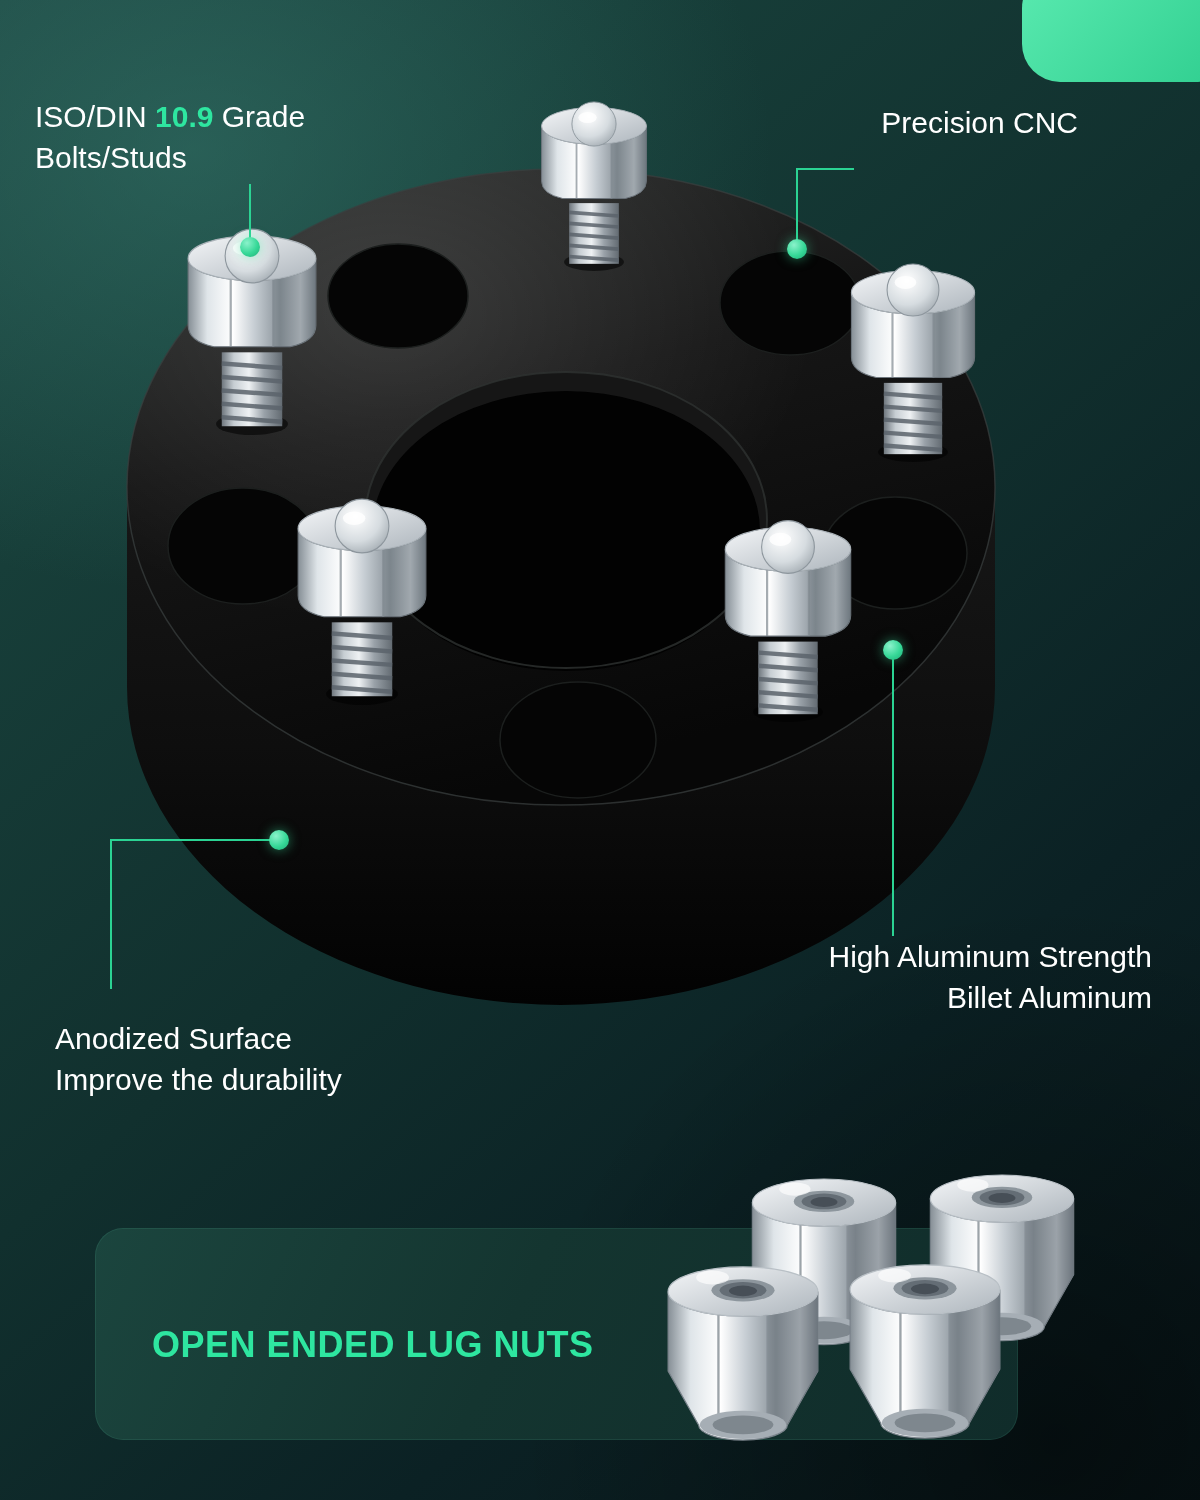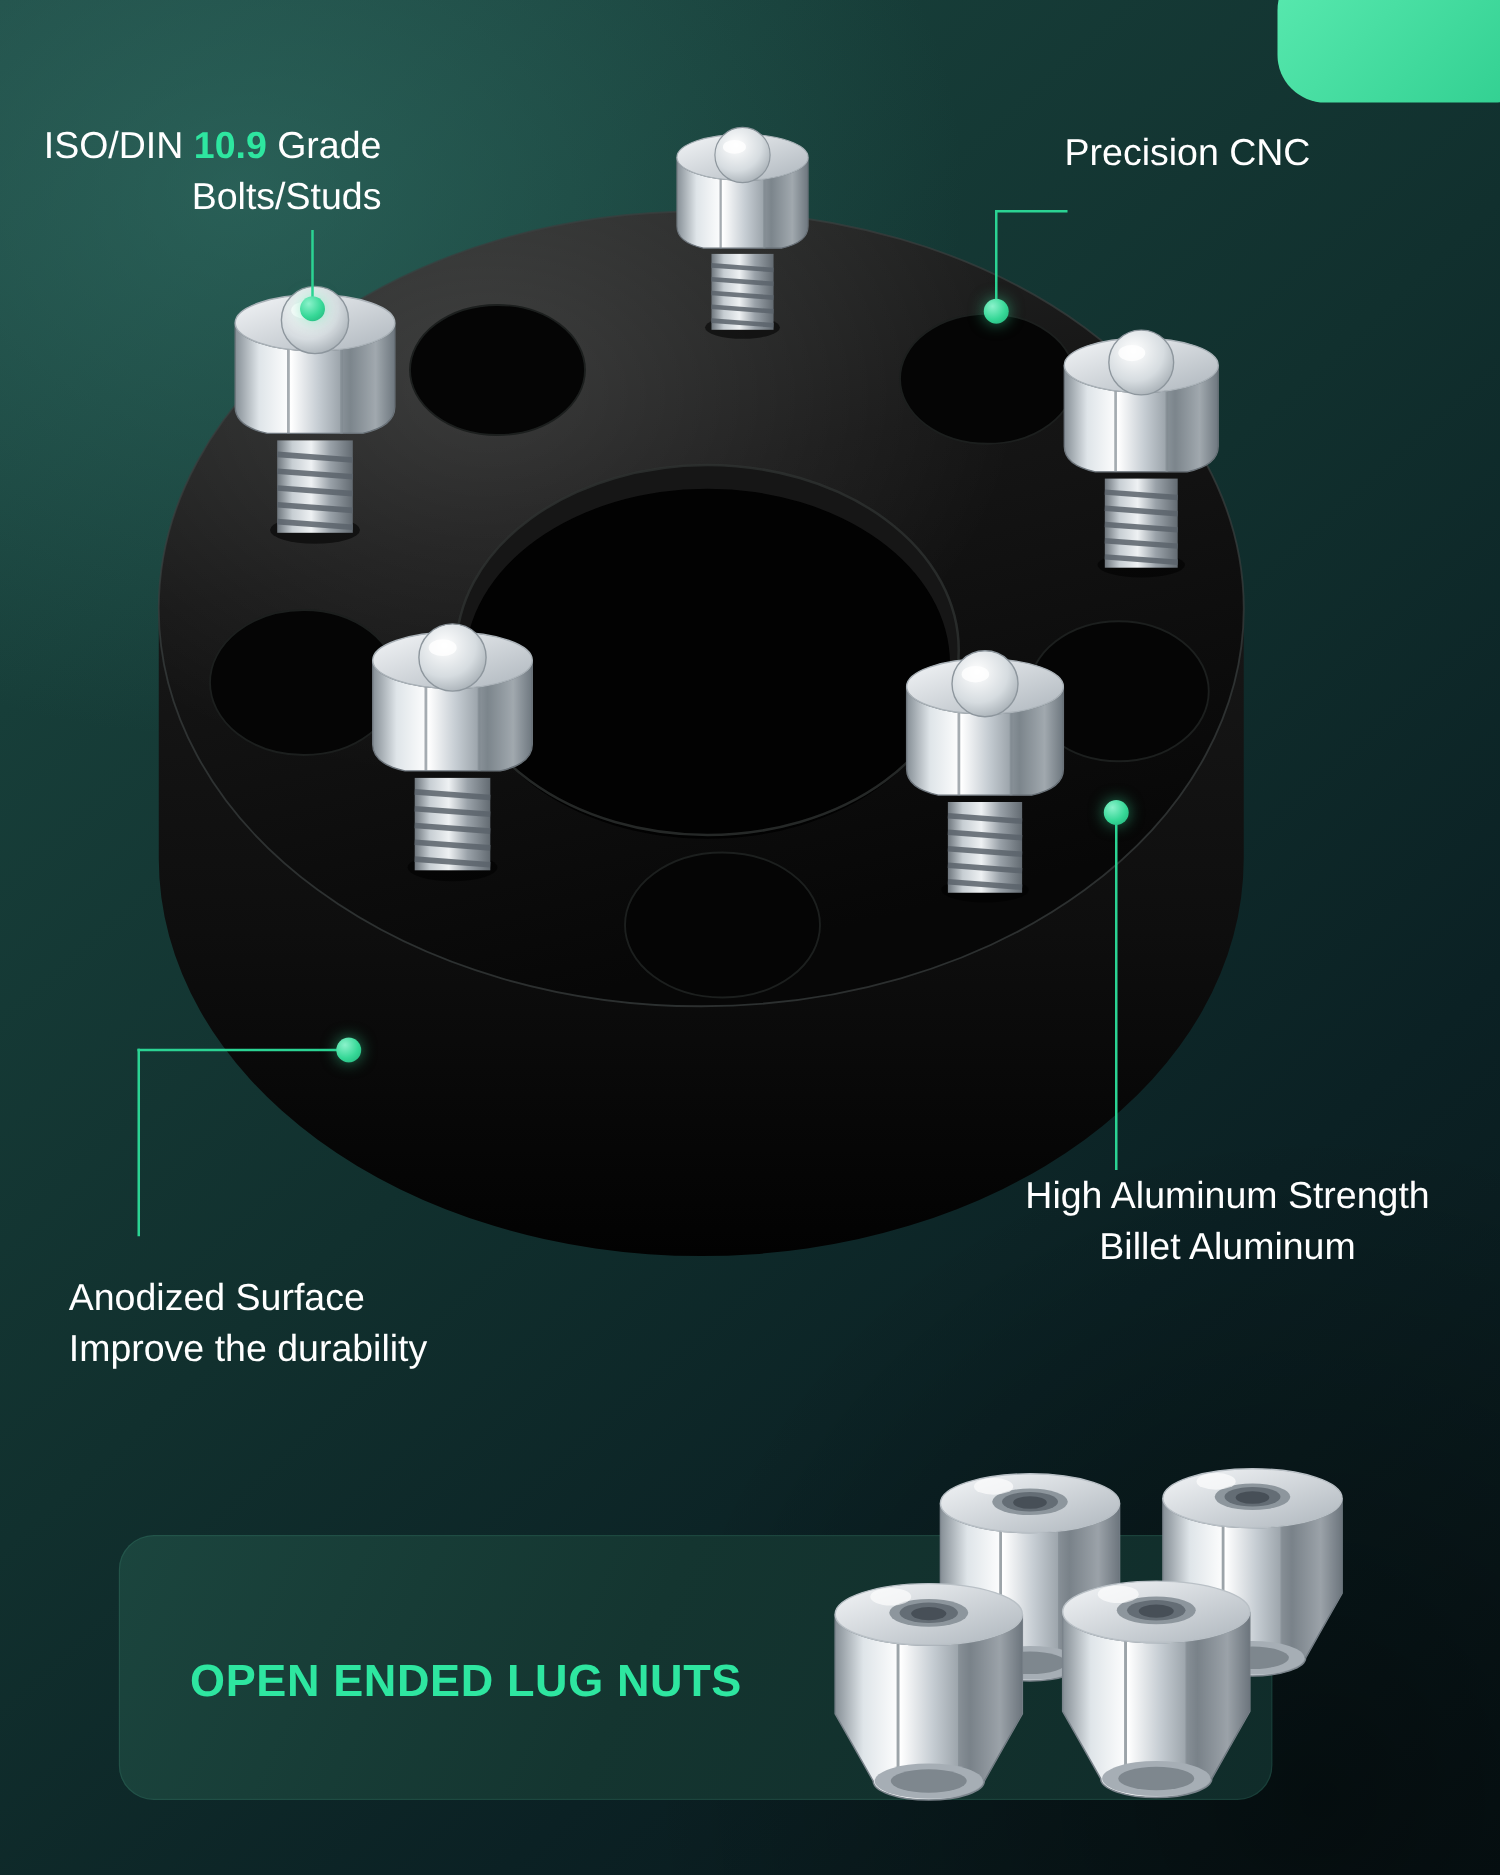--- a/index.html
+++ b/index.html
@@ -12,21 +12,21 @@
       radial-gradient(900px 900px at 88% 96%, rgba(0,0,0,0.45), rgba(0,0,0,0) 60%),
       linear-gradient(138deg, #1e4843 0%, #173e39 22%, #11302e 48%, #0b2124 72%, #081518 100%);
   }
   .corner-accent {
     position:absolute; top:-30px; right:-34px; width:212px; height:112px;
     border-radius:38px;
     background:linear-gradient(135deg,#5aeab0,#2fce8f);
   }
   .callout { position:absolute; color:#ffffff; font-size:30px; line-height:41px; z-index:5; }
   .callout .accent { color:#2ee6a0; font-weight:bold; }
-  .center { text-align:center; }
+  .center { text-align:right; }
   .cline { position:absolute; background:#2bd393; z-index:4; }
   .dot {
     position:absolute; width:20px; height:20px; border-radius:50%; z-index:6;
     background:radial-gradient(circle at 35% 30%, #8bf2cb, #36d897 55%, #1fae77);
     box-shadow:0 0 12px rgba(54,216,151,0.55);
   }
   .panel {
     position:absolute; left:95px; top:1228px; width:923px; height:212px;
     border-radius:28px; z-index:1;
     background:linear-gradient(115deg, #1b453e 0%, #143530 45%, #102c2a 100%);
@@ -158,21 +158,21 @@
 <div class="cline" style="left:796px; top:168px; width:2px; height:72px;"></div>
 <div class="cline" style="left:892px; top:658px; width:2px; height:278px;"></div>
 <div class="cline" style="left:110px; top:839px; width:161px; height:2px;"></div>
 <div class="cline" style="left:110px; top:839px; width:2px; height:150px;"></div>
 
 <div class="dot" style="left:240px; top:237px;"></div>
 <div class="dot" style="left:787px; top:239px;"></div>
 <div class="dot" style="left:883px; top:640px;"></div>
 <div class="dot" style="left:269px; top:830px;"></div>
 
-<div class="callout" style="left:35px; top:96px;text-align:right;">
+<div class="callout" style="left:35px; top:96px;">
   <div><span>ISO/DIN </span><span class="accent">10.9</span><span> Grade</span></div>
   <div>Bolts/Studs</div>
 </div>
 
 <div class="callout center" style="left:822px; top:102px; width:256px;">
   <div>Precision CNC</div>
 </div>
 
 <div class="callout center" style="left:812px; top:936px; width:340px;">
   <div>High Aluminum Strength</div>

